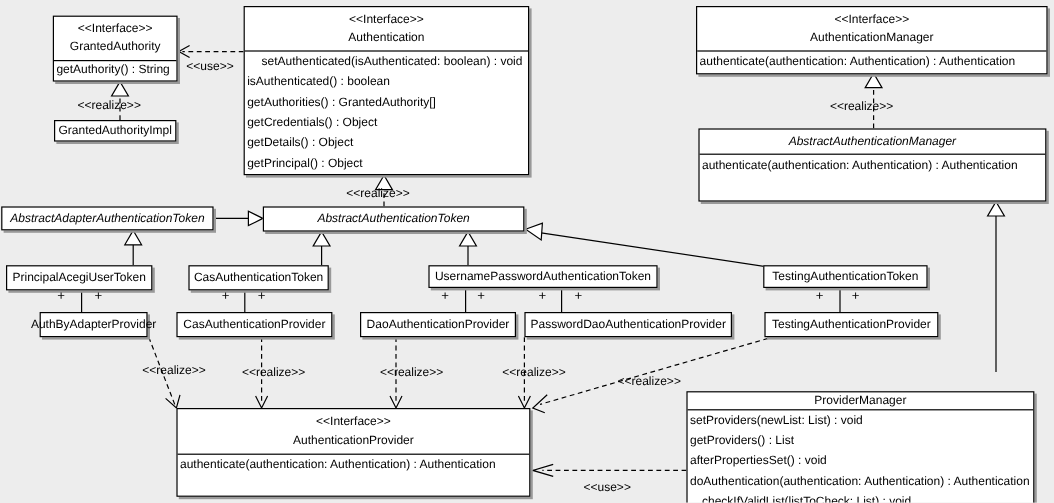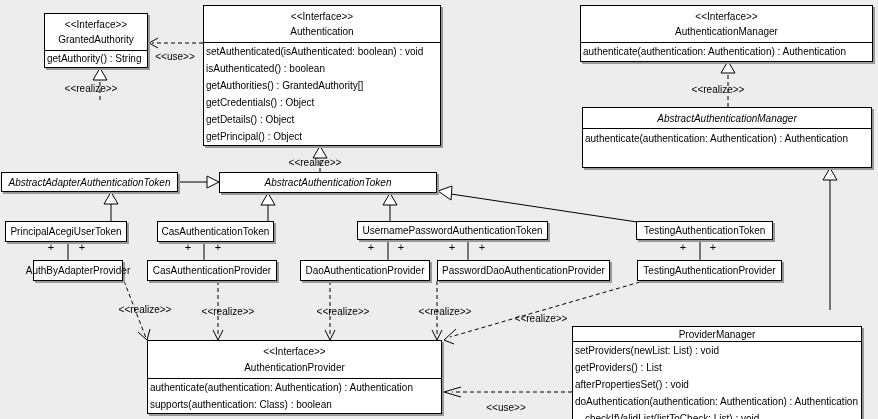--- a/index.html
+++ b/index.html
@@ -83,27 +83,32 @@
   <div id="classes">
       <div class="uml-class" style="left: 44px; top: 13px; width: 104px; height: 55px;">
         <div class="uml-title sep" style="height: 37px;">
           <span class="uml-stereotype">&lt;&lt;Interface&gt;&gt;</span>
           <span class="uml-name">GrantedAuthority</span>
         </div>
         <div class="uml-methods">
           <span class="m" style="line-height: 16px; height: 16px;">getAuthority() : String</span>
         </div>
       </div>
+      <div class="uml-class" style="left: 45px; top: 100px; width: 102px; height: 18px;">
+        <div class="uml-title" style="height: 16px;">
+          <span class="uml-name">GrantedAuthorityImpl</span>
+        </div>
+      </div>
       <div class="uml-class" style="left: 203px; top: 5px; width: 238px; height: 141px;">
         <div class="uml-title sep" style="height: 37px;">
           <span class="uml-stereotype">&lt;&lt;Interface&gt;&gt;</span>
           <span class="uml-name">Authentication</span>
         </div>
         <div class="uml-methods">
-          <span class="m" style="line-height: 17px; height: 17px;">setAuthenticated(isAuthenticated: boolean) : void</span>
+          <span class="m" style="line-height: 17px; height: 17px; margin-left: 12px;">setAuthenticated(isAuthenticated: boolean) : void</span>
           <span class="m" style="line-height: 17px; height: 17px;">isAuthenticated() : boolean</span>
           <span class="m" style="line-height: 17px; height: 17px;">getAuthorities() : GrantedAuthority[]</span>
           <span class="m" style="line-height: 17px; height: 17px;">getCredentials() : Object</span>
           <span class="m" style="line-height: 17px; height: 17px;">getDetails() : Object</span>
           <span class="m" style="line-height: 17px; height: 17px;">getPrincipal() : Object</span>
         </div>
       </div>
       <div class="uml-class" style="left: 580px; top: 5px; width: 293px; height: 57px;">
         <div class="uml-title sep" style="height: 37px;">
           <span class="uml-stereotype">&lt;&lt;Interface&gt;&gt;</span>
@@ -176,21 +181,20 @@
           <span class="uml-name">TestingAuthenticationProvider</span>
         </div>
       </div>
       <div class="uml-class" style="left: 147px; top: 340px; width: 295px; height: 74px;">
         <div class="uml-title sep" style="height: 38px;">
           <span class="uml-stereotype">&lt;&lt;Interface&gt;&gt;</span>
           <span class="uml-name">AuthenticationProvider</span>
         </div>
         <div class="uml-methods">
           <span class="m" style="line-height: 17px; height: 17px;">authenticate(authentication: Authentication) : Authentication</span>
-          <span class="m" style="line-height: 17px; height: 17px;">supports(authentication: Class) : boolean</span>
         </div>
       </div>
       <div class="uml-class" style="left: 572px; top: 326px; width: 290px; height: 102px;">
         <div class="uml-title sep" style="height: 15px;">
           <span class="uml-name">ProviderManager</span>
         </div>
         <div class="uml-methods">
           <span class="m" style="line-height: 17px; height: 17px;">setProviders(newList: List) : void</span>
           <span class="m" style="line-height: 17px; height: 17px;">getProviders() : List</span>
           <span class="m" style="line-height: 17px; height: 17px;">afterPropertiesSet() : void</span>

